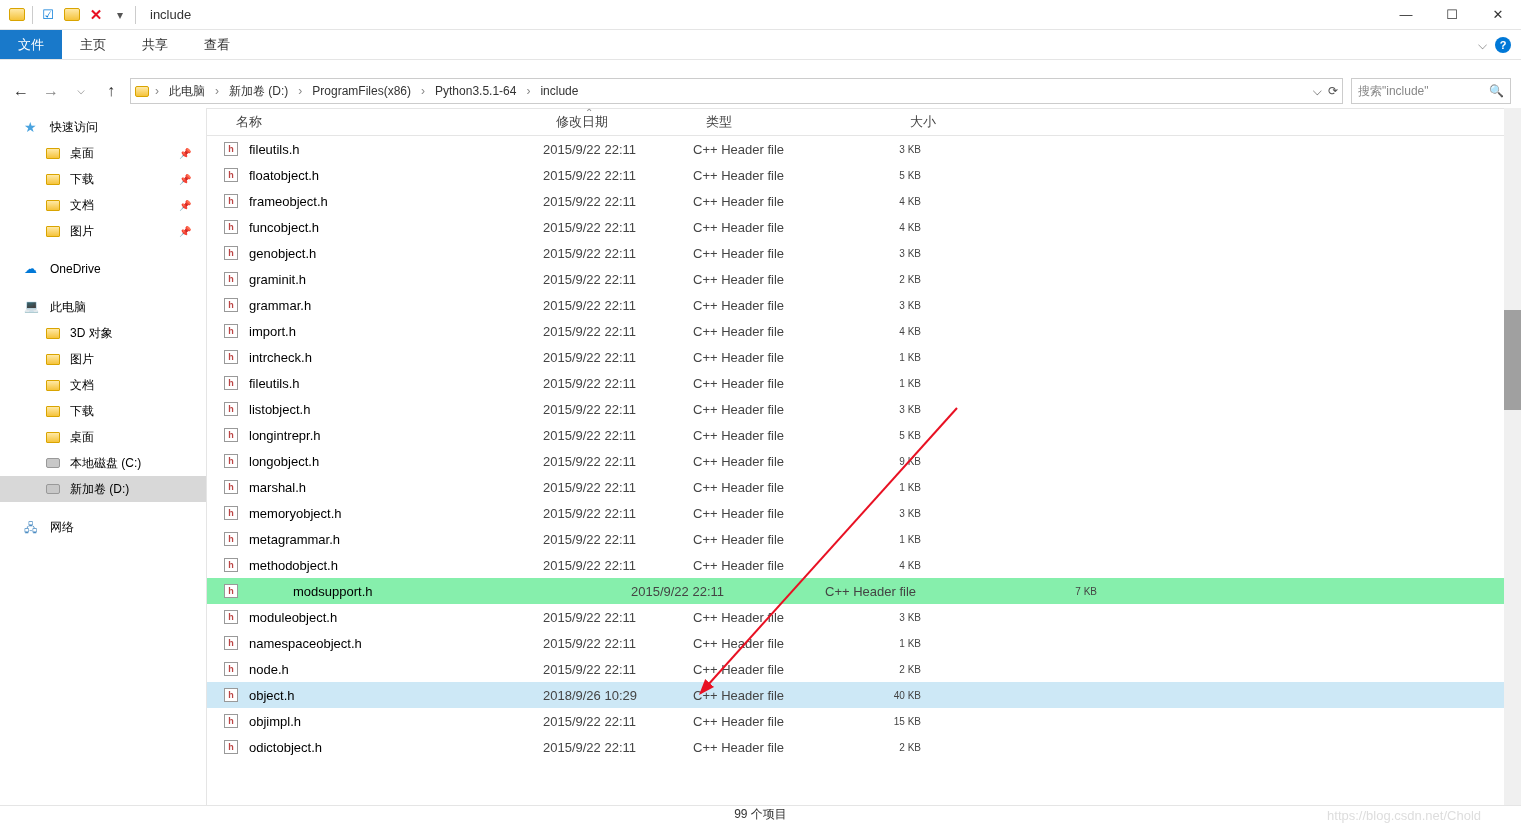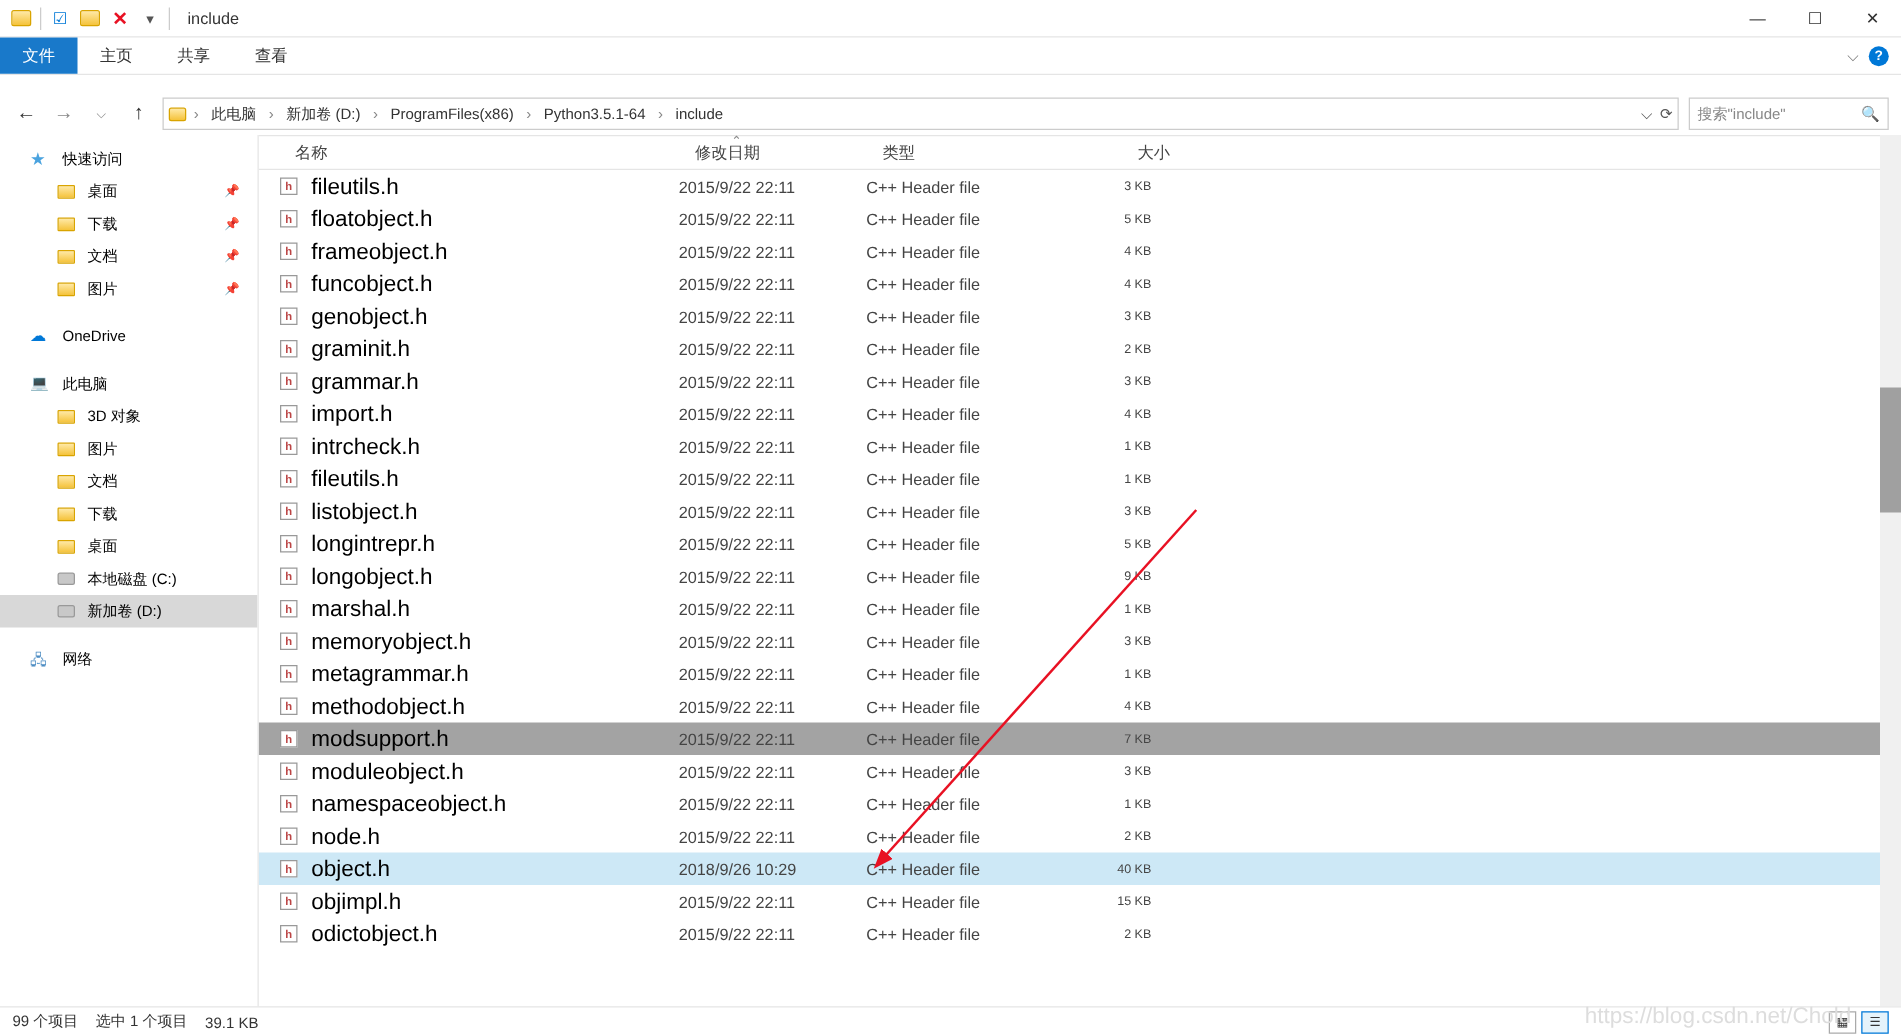--- a/index.html
+++ b/index.html
@@ -53,43 +53,43 @@
 .col { color: #444; font-size: 13px; }
 .col-name { width: 320px; margin-left: 13px; }
 .col-date { width: 150px; }
 .col-type { width: 140px; }
 .col-size { width: 90px; text-align: right; }
 .sort-ind { position: absolute; left: 378px; top: -2px; color: #888; font-size: 10px; }
 
 .file-list { flex: 1; overflow-y: scroll; position: relative; }
 .file-row { height: 26px; display: flex; align-items: center; padding-left: 16px; }
 .file-row.highlight { background: #cde8f6; }
-.file-row.hover-like { background: #a3a3a3; }
+.file-row.hover-like { background: #86efac; gap: 44px; }
 .file-icon { width: 16px; height: 16px; display: flex; align-items: center; justify-content: center; margin-right: 10px; }
 .h-icon { width: 14px; height: 14px; border: 1px solid #999; background: #fff; display: flex; align-items: center; justify-content: center; }
 .h-icon::before { content: "h"; color: #b44; font-size: 9px; font-weight: bold; }
-.cell-name { width: 294px; color: #000; font-size: 18px; }
+.cell-name { width: 294px; color: #000; font-size: 13px; }
 .cell-date { width: 150px; color: #444; font-size: 13px; }
 .cell-type { width: 140px; color: #444; font-size: 13px; }
 .cell-size { width: 88px; color: #444; font-size: 10px; text-align: right; }
 
-.statusbar { height: 24px; border-top: 1px solid #e5e5e5; display: flex; align-items: center; padding: 0 10px; gap: 14px; color: #333; font-size: 13px; }
+.statusbar { height: 24px; border-top: 1px solid #e5e5e5; display: flex; align-items: center; padding: 0 10px; gap: 14px; color: #333; font-size: 13px; flex-direction: column; }
 .statusbar .view-btns { margin-left: auto; display: flex; gap: 4px; }
 .view-btn { width: 22px; height: 18px; border: 1px solid #aaa; display: flex; align-items: center; justify-content: center; font-size: 10px; }
 .view-btn.active { border-color: #0078d7; background: #e5f3fb; }
 
 .scrollbar-track { position: absolute; right: 0; top: 0; width: 17px; height: 100%; background: #f0f0f0; }
 .scrollbar-thumb { position: absolute; right: 0; width: 17px; background: #c2c2c2; }
 
 .outer-scroll { position: absolute; right: 0; top: 108px; width: 17px; height: 672px; background: #f0f0f0; }
 .outer-thumb { position: absolute; width: 17px; background: #a0a0a0; height: 100px; top: 202px; }
 
 .red-arrow { position: absolute; pointer-events: none; }
 
-.watermark { position: absolute; bottom: 6px; right: 40px; color: #ddd; font-size: 18px; }
+.watermark { position: absolute; bottom: 6px; right: 40px; color: #ddd; font-size: 13px; }
 .red-x { color: #e81123; font-weight: bold; font-size: 15px; }
 .check-blue { color: #0078d7; font-size: 13px; }
 </style>
 </head>
 <body>
 
 <div class="titlebar">
   <div class="qat">
     <span class="qat-icon">
         <span class="folder-icon"></span>

